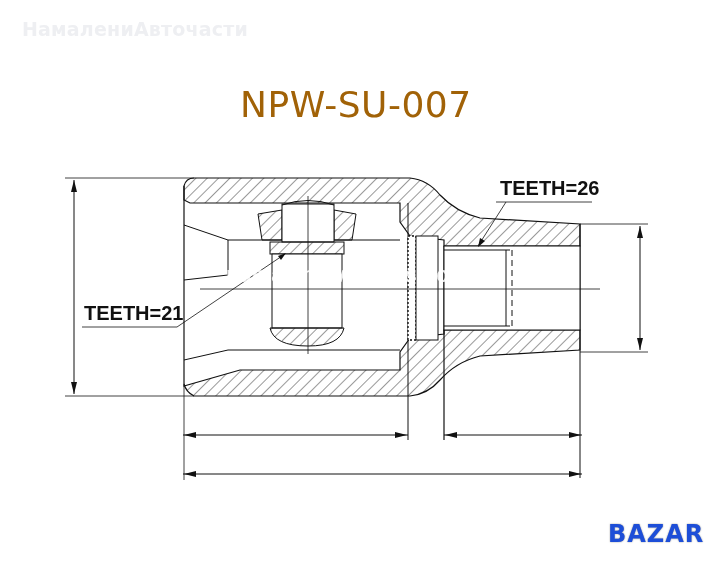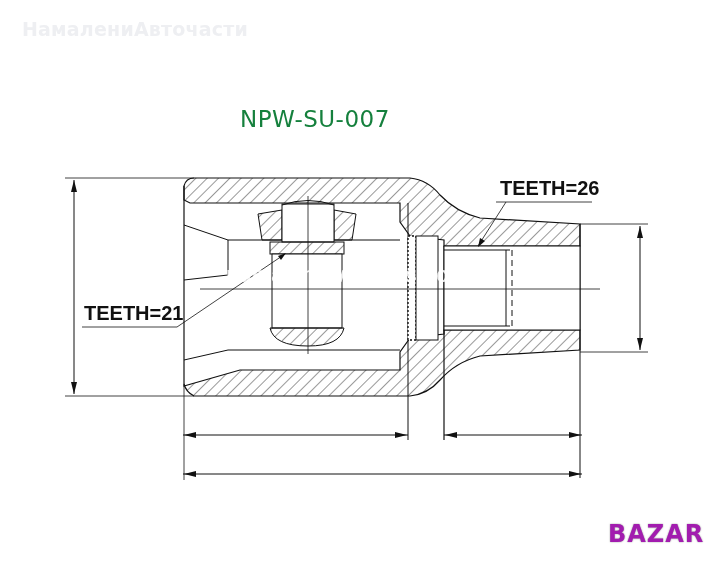--- a/index.html
+++ b/index.html
@@ -1,22 +1,22 @@
 <!DOCTYPE html>
 <html><head>
 <meta charset="utf-8">
 <style>
   html,body{margin:0;padding:0;background:#fff;}
   body{width:708px;height:563px;position:relative;overflow:hidden;font-family:"Liberation Sans",sans-serif;}
   .wm-top{position:absolute;left:22px;top:18px;font-size:19px;font-weight:bold;color:#eeeff2;letter-spacing:0.2px;font-family:"DejaVu Sans",sans-serif;}
-  .title{position:absolute;left:240px;top:84px;font-size:23px;color:#15803d;font-family:"DejaVu Sans",sans-serif;letter-spacing:0.5px;margin-top:22px;}
+  .title{position:absolute;left:240px;top:84px;font-size:36px;color:#a16207;font-family:"DejaVu Sans",sans-serif;letter-spacing:0.5px;}
   svg{position:absolute;left:0;top:0;}
   .lbl{font-family:"Liberation Sans",sans-serif;font-weight:bold;font-size:20px;fill:#111;}
   .wm-mid{font-family:"Liberation Sans",sans-serif;font-weight:bold;font-size:22px;fill:#fff;fill-opacity:0.85;}
-  .bazar{position:absolute;left:608px;top:520px;font-size:24px;font-weight:bold;color:#a21caf;font-family:"DejaVu Sans",sans-serif;text-shadow:0 0 2px #bbb,0 0 1px #999;letter-spacing:1px;}
+  .bazar{position:absolute;left:608px;top:520px;font-size:24px;font-weight:bold;color:#1d4ed8;font-family:"DejaVu Sans",sans-serif;text-shadow:0 0 2px #bbb,0 0 1px #999;letter-spacing:1px;}
 </style>
 </head>
 <body>
 
 <div class="wm-top">НамалениАвточасти</div>
 <div class="title">NPW-SU-007</div>
 
 <svg width="708" height="563" viewBox="0 0 708 563">
   <defs>
     <pattern id="hatch" patternUnits="userSpaceOnUse" width="8" height="8" patternTransform="rotate(45)">

